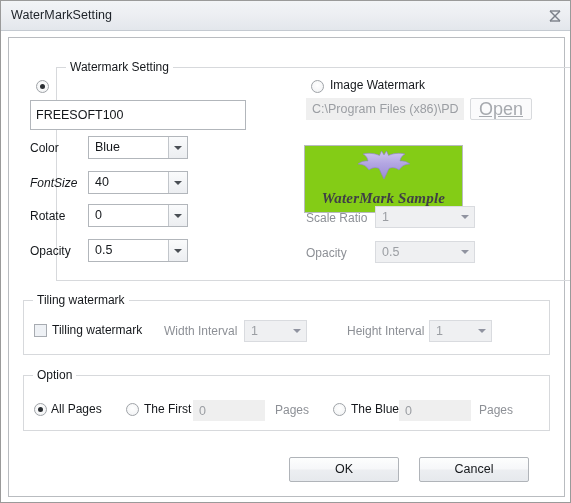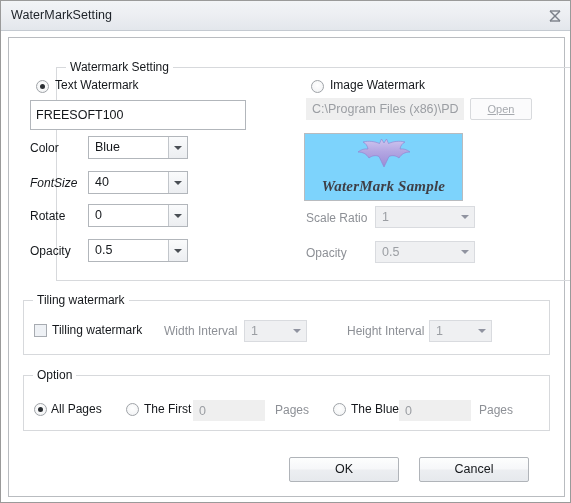--- a/index.html
+++ b/index.html
@@ -194,42 +194,42 @@
   }
   .combo.disabled .arrow { border-top-color: #9093a0; }
 
   
   .btn {
     position: absolute;
     box-sizing: border-box;
     border: 1px solid #b4b8bd;
     border-radius: 2px;
     background: linear-gradient(to bottom, #fdfdfe 0%, #f3f4f6 48%, #e9ebee 52%, #e2e5e9 100%);
-    font-size: 11px;
+    font-size: 18px;
     color: #15181c;
     text-align: center;
     cursor: pointer;
     text-decoration: underline;
   }
   .btn.disabled {
     border: 1px solid #d8dadd;
     background: #fbfbfc;
     color: #a6a9ae;
   }
 
   
   .preview {
     position: absolute;
     left: 303px;
-    top: 132px;
+    top: 144px;
     width: 159px;
     height: 68px;
     box-sizing: border-box;
     border: 1px solid #b8bbbf;
-    background: #7dd3fc;
+    background: #84cc16;
     overflow: hidden;
   }
   .preview .bat {
     position: absolute;
     left: 50%;
     margin-left: -27px;
     top: 3px;
   }
   .preview .sample-text {
     position: absolute;
@@ -283,21 +283,20 @@
     </div>
   </div>
 
   <div class="inner-frame"></div>
 
   <div class="group" id="group-watermark">
     <div class="group-title">Watermark Setting</div>
   </div>
 
   <div class="radio checked" style="left:35px; top:79px;"></div>
-  <div class="radio-label" style="left:54px; top:77px;">Text Watermark</div>
 
   <input class="textbox" type="text" style="left: 29px; top: 99px; width: 216px; height: 30px;" value="FREESOFT100">
 
   <div class="label" style="left:29px; top:140px;">Color</div>
   <div class="combo" style="left:87px; top:135px; width:100px; height:23px;">
     <div class="combo-value">Blue</div>
     <div class="combo-button">
         <div class="arrow"></div>
       </div>
   </div>

